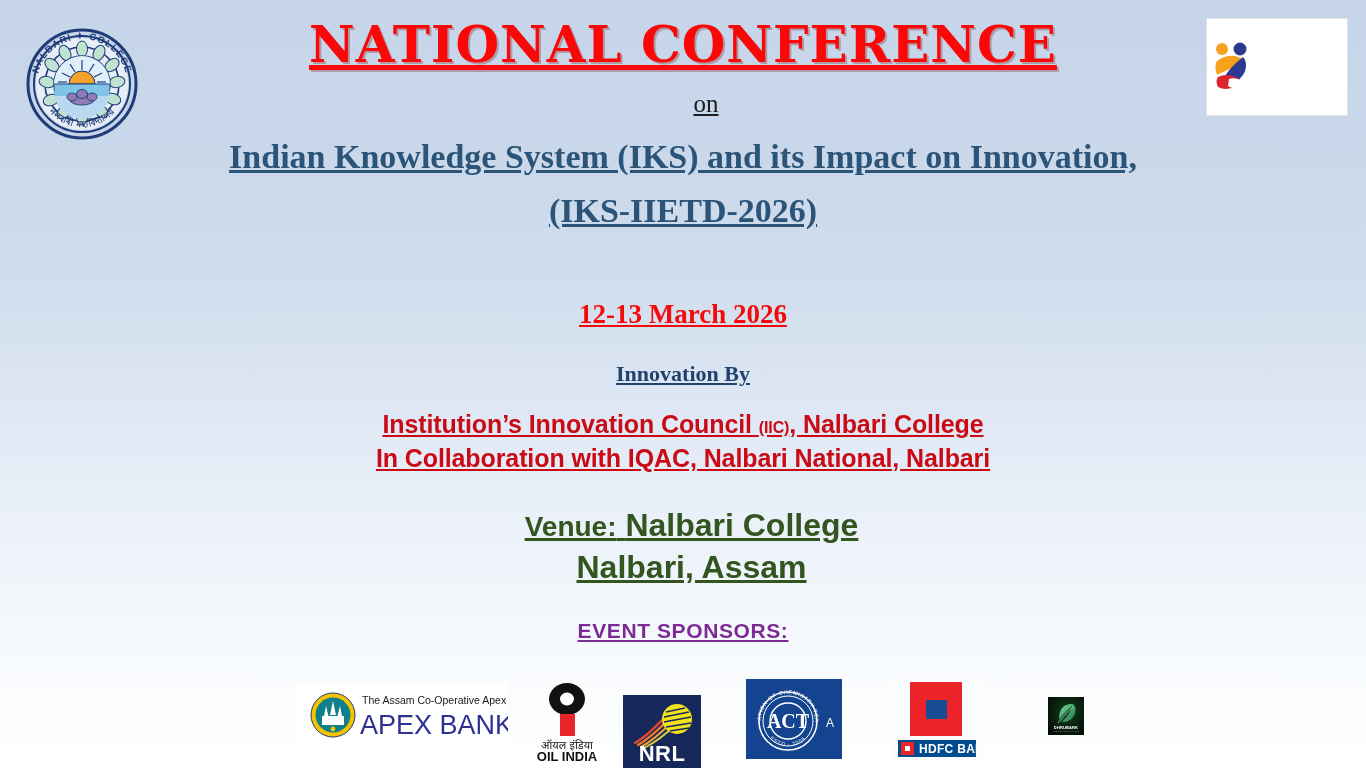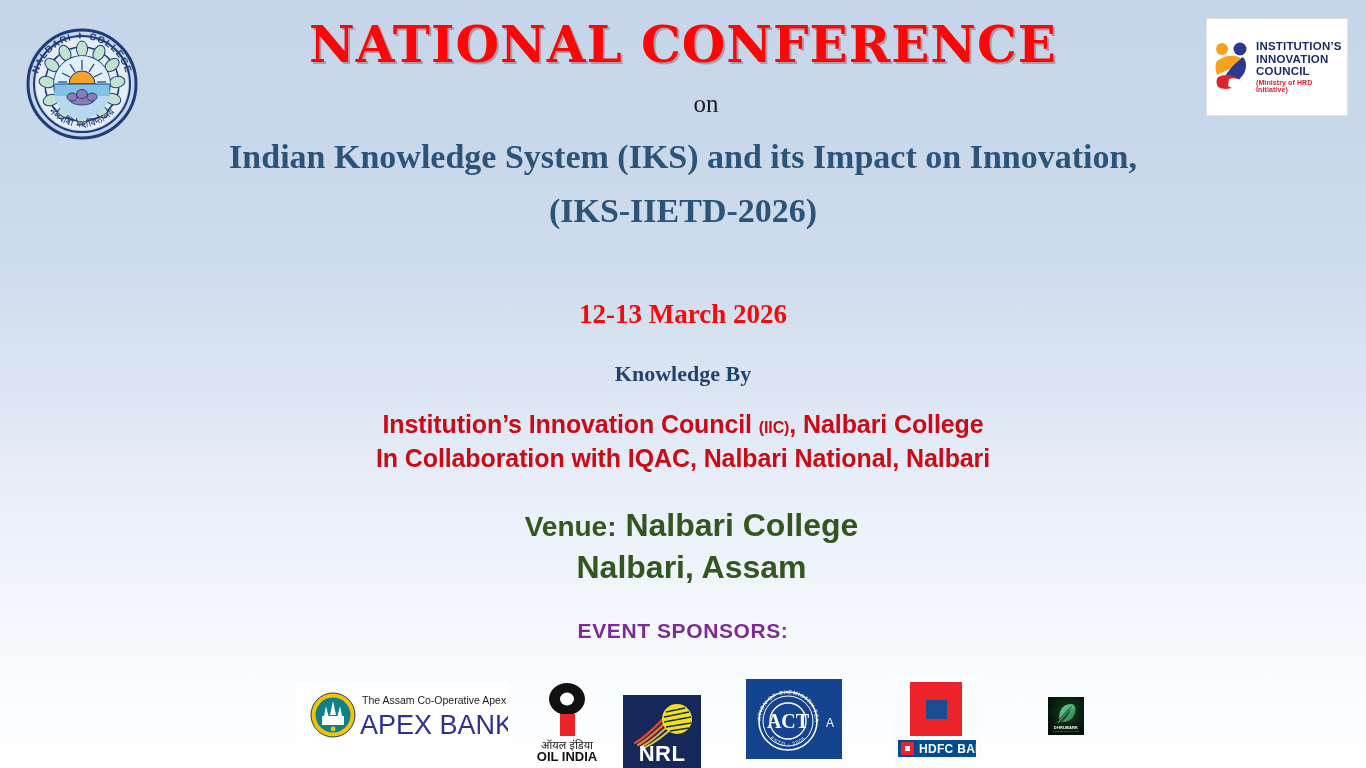--- a/index.html
+++ b/index.html
@@ -69,21 +69,21 @@
   #iic-text .sub {
     display: block;
     margin-top: 2px;
     font-size: 7px;
     font-weight: bold;
     color: #d81f26;
     letter-spacing: 0.1px;
   }
 
   
-  .center { text-align: center; }
+  .center { text-align: center; text-decoration: underline; }
 
   #main-title {
     position: absolute;
     left: 0; right: 0;
     top: 20px;
     font-family: "DejaVu Serif", serif;
     font-weight: bold;
     font-size: 50px;
     line-height: 1.0;
     color: #fb0707;
@@ -259,40 +259,34 @@
     <div id="iic-mark">
       <svg viewBox="0 0 38 56">
         <circle cx="9" cy="10" r="6" fill="#f6a21d"></circle>
         <circle cx="27" cy="10" r="6.5" fill="#2b3990"></circle>
         <path d="M 4 22 C 14 14 26 16 32 22 C 26 28 14 30 4 36 C 2 30 2 26 4 22 Z" fill="#f6a21d"></path>
         <path d="M 30 18 C 20 26 12 34 8 46 C 16 48 24 44 30 36 C 34 30 34 22 30 18 Z" fill="#2b3990"></path>
         <path d="M 5 38 C 12 34 22 36 28 42 C 22 50 12 52 5 48 C 3 44 3 41 5 38 Z" fill="#d9262c"></path>
         <path d="M 16 40 C 22 38 28 40 31 45 C 26 50 19 50 15 47 Z" fill="#ffffff"></path>
       </svg>
     </div>
-    <div id="iic-text">
-      <span class="l">INSTITUTION’S</span>
-      <span class="l">INNOVATION</span>
-      <span class="l">COUNCIL</span>
-      <span class="sub">(Ministry of HRD Initiative)</span>
-    </div>
   </div>
 
   <div id="main-title" class="center">National Conference</div>
 
   <div id="title-on" class="center">on</div>
 
   <div id="subtitle" class="center">
     <div>Indian Knowledge System (IKS) and its Impact on Innovation,</div>
     <div>(IKS-IIETD-2026)</div>
   </div>
 
   <div id="conf-date" class="center">12-13 March 2026</div>
 
-  <div id="organized-by" class="center">Knowledge By</div>
+  <div id="organized-by" class="center">Innovation By</div>
 
   <div id="organizer-lines" class="center">
     <div><span>Institution’s Innovation Council </span><span class="small">(IIC)</span><span>, Nalbari College</span></div>
     <div>In Collaboration with IQAC,  Nalbari National, Nalbari</div>
   </div>
 
   <div id="venue-lines" class="center">
     <div><span class="label">Venue:</span>
       <span>Nalbari College</span></div>
     <div>Nalbari, Assam</div>

